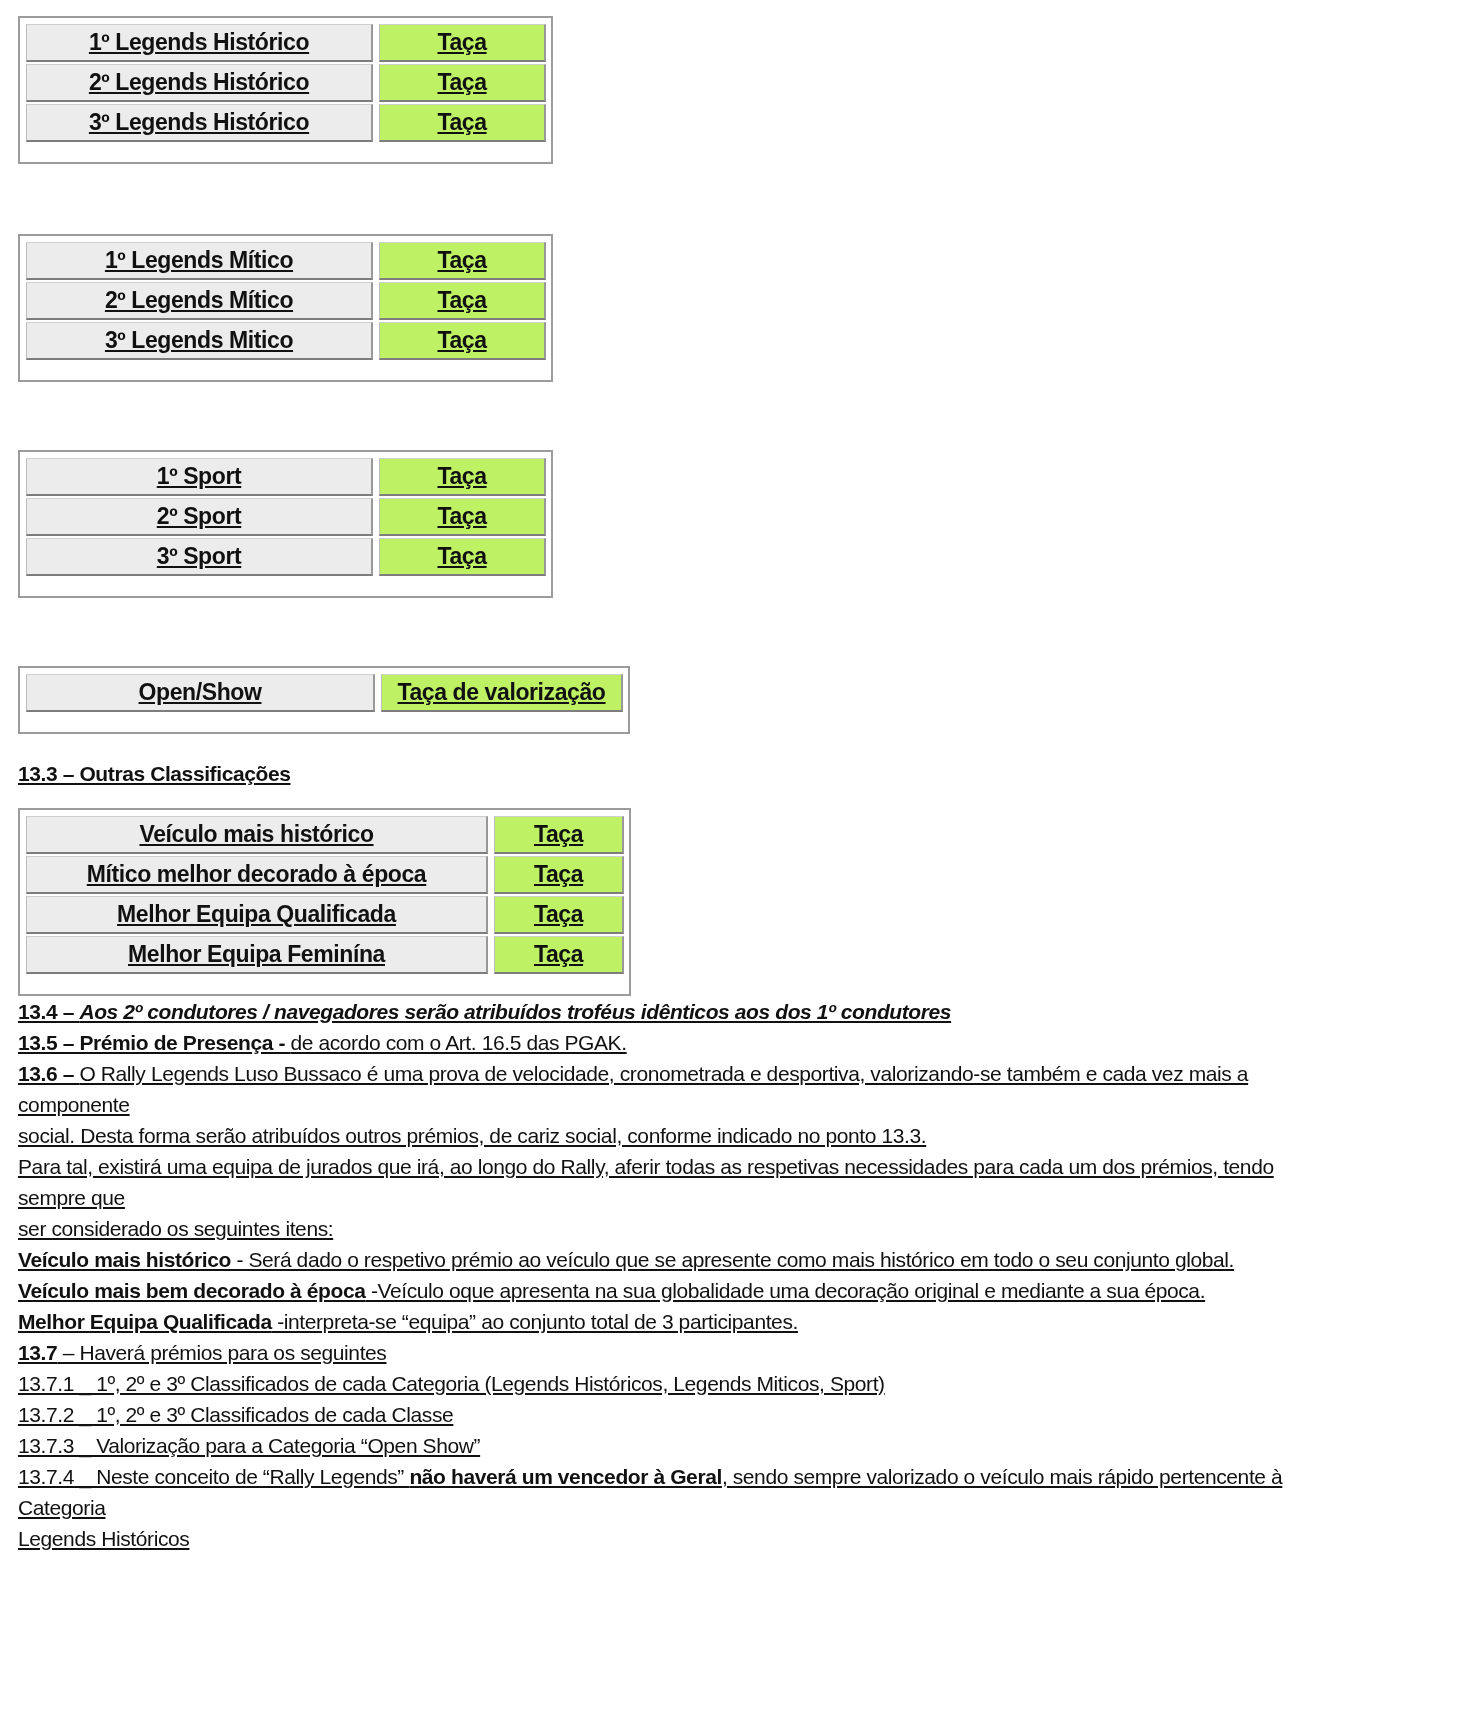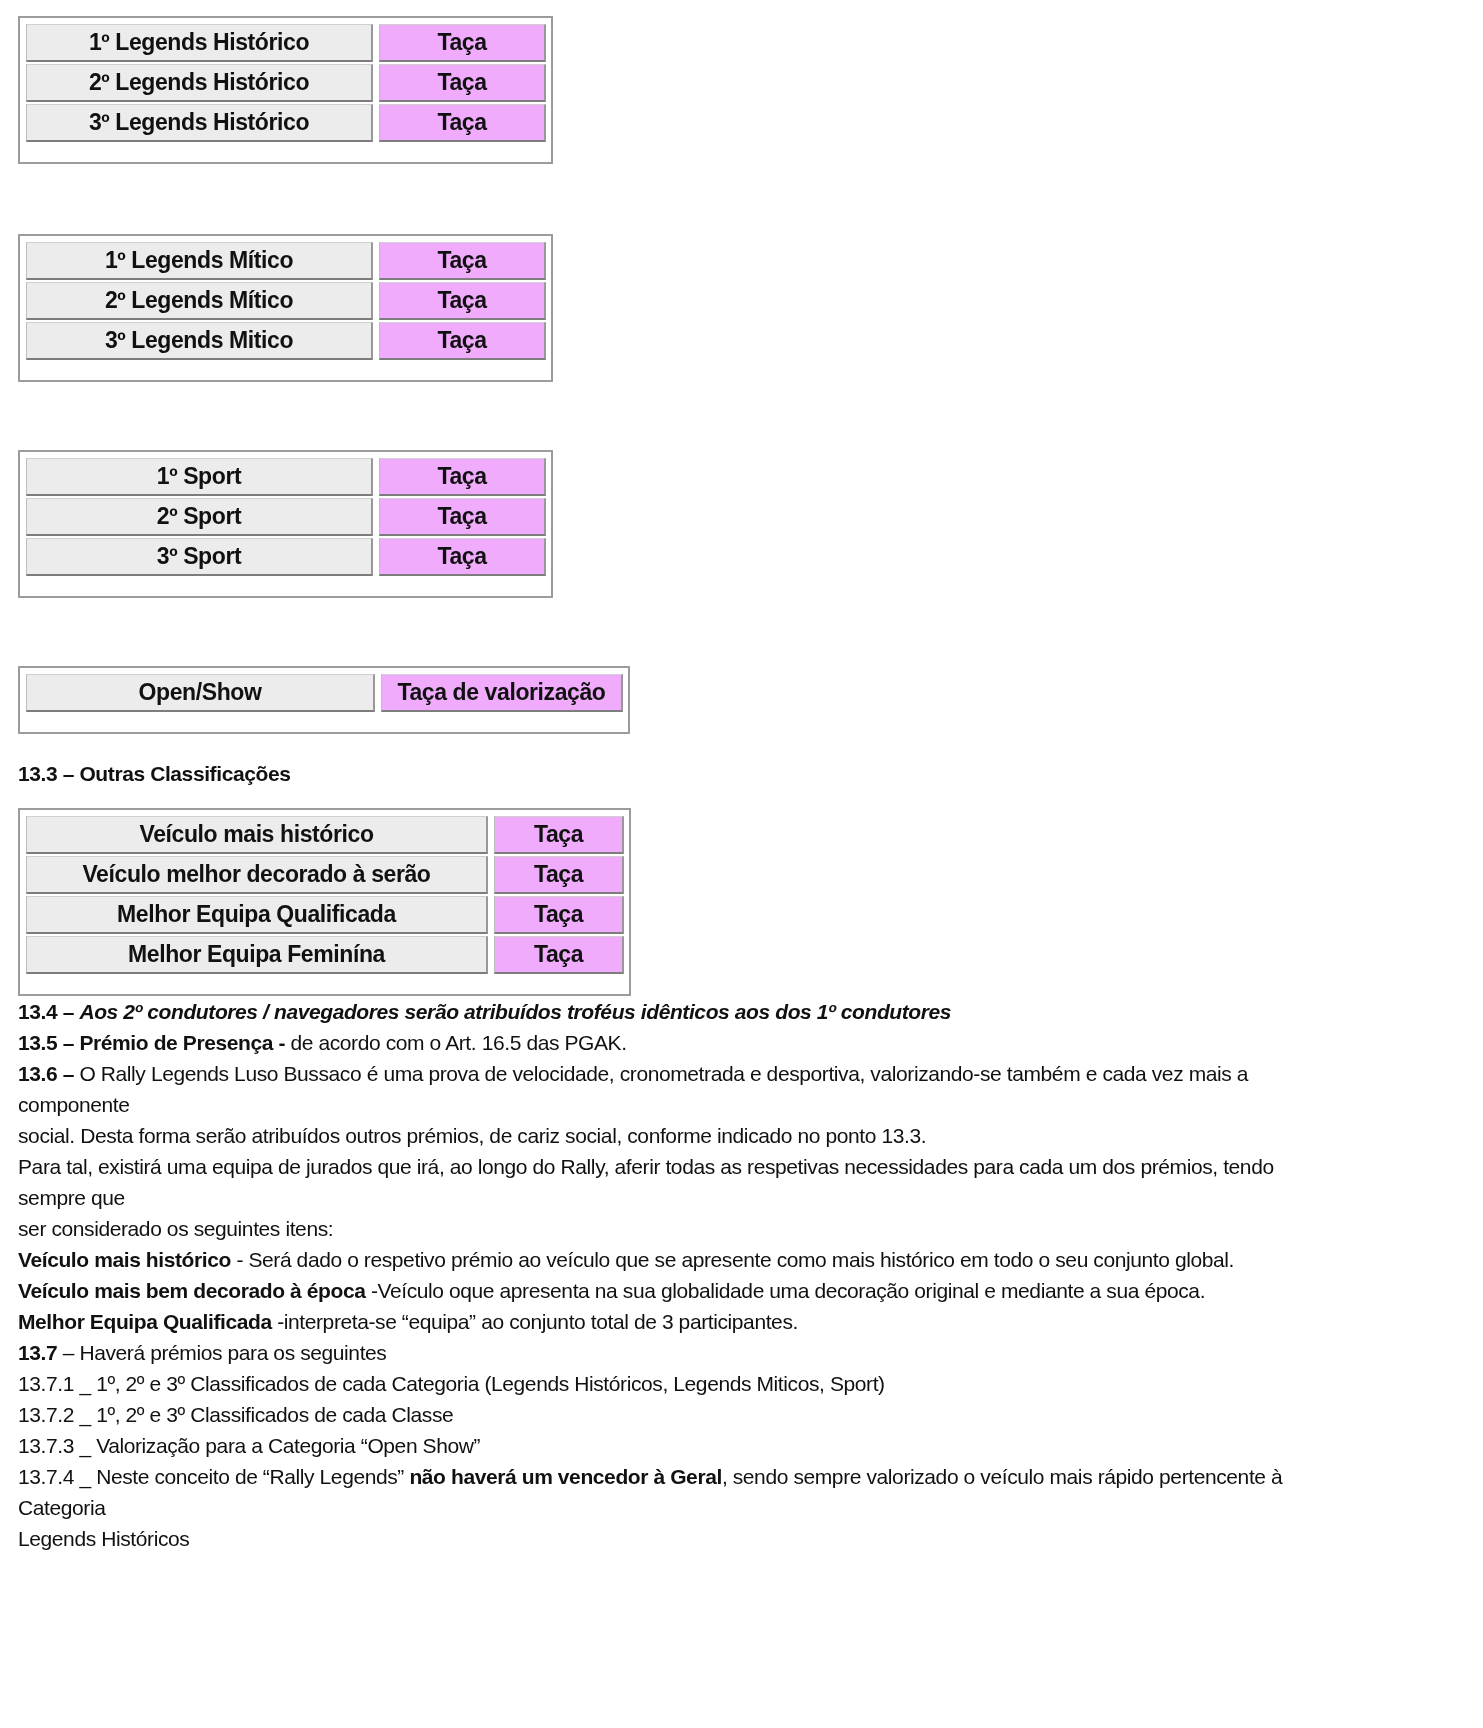--- a/index.html
+++ b/index.html
@@ -6,20 +6,21 @@
   html, body { margin: 0; padding: 0; background: #ffffff; }
   .page {
     position: relative;
     width: 1358px;
     min-height: 1728px;
     background: #ffffff;
     color: #111111;
     font-family: "Liberation Sans", "DejaVu Sans", sans-serif;
     letter-spacing: -0.4px;
     padding: 16px 14px 24px 18px;
+    text-decoration: underline;
   }
 
   
   .tbl {
     display: block;
     width: -moz-fit-content;
     width: fit-content;
     border: 2px solid #9c9c9c;
     padding: 6px 5px 4px 6px;
     background: #ffffff;
@@ -33,21 +34,21 @@
     border-top-color: #cfcfcf;
     font-weight: bold;
     font-size: 23px;
     line-height: 26px;
     text-align: center;
     padding: 4px 2px 5px 2px;
     white-space: nowrap;
     overflow: hidden;
   }
   .tlabel { background: #ececec; }
-  .tprize { background: #f0abfc; }
+  .tprize { background: #bef264; }
 
   .t-std  .tlabel { width: 347px; }
   .t-std  .tprize { width: 167px; }
   .t-open .tlabel { width: 349px; }
   .t-open .tprize { width: 242px; }
   .t-out  .tlabel { width: 462px; }
   .t-out  .tprize { width: 130px; }
 
   
   .h13 {
@@ -142,21 +143,21 @@
   </div>
 
   <h2 class="h13 mt-h133">13.3 – Outras Classificações</h2>
 
   <div class="tbl t-out mt-t5">
     <div class="trow">
       <div class="tcell tlabel">Veículo mais histórico</div>
       <div class="tcell tprize">Taça</div>
     </div>
     <div class="trow">
-      <div class="tcell tlabel">Veículo melhor decorado à serão</div>
+      <div class="tcell tlabel">Mítico melhor decorado à época</div>
       <div class="tcell tprize">Taça</div>
     </div>
     <div class="trow">
       <div class="tcell tlabel">Melhor Equipa Qualificada</div>
       <div class="tcell tprize">Taça</div>
     </div>
     <div class="trow">
       <div class="tcell tlabel">Melhor Equipa Feminína</div>
       <div class="tcell tprize">Taça</div>
     </div>

